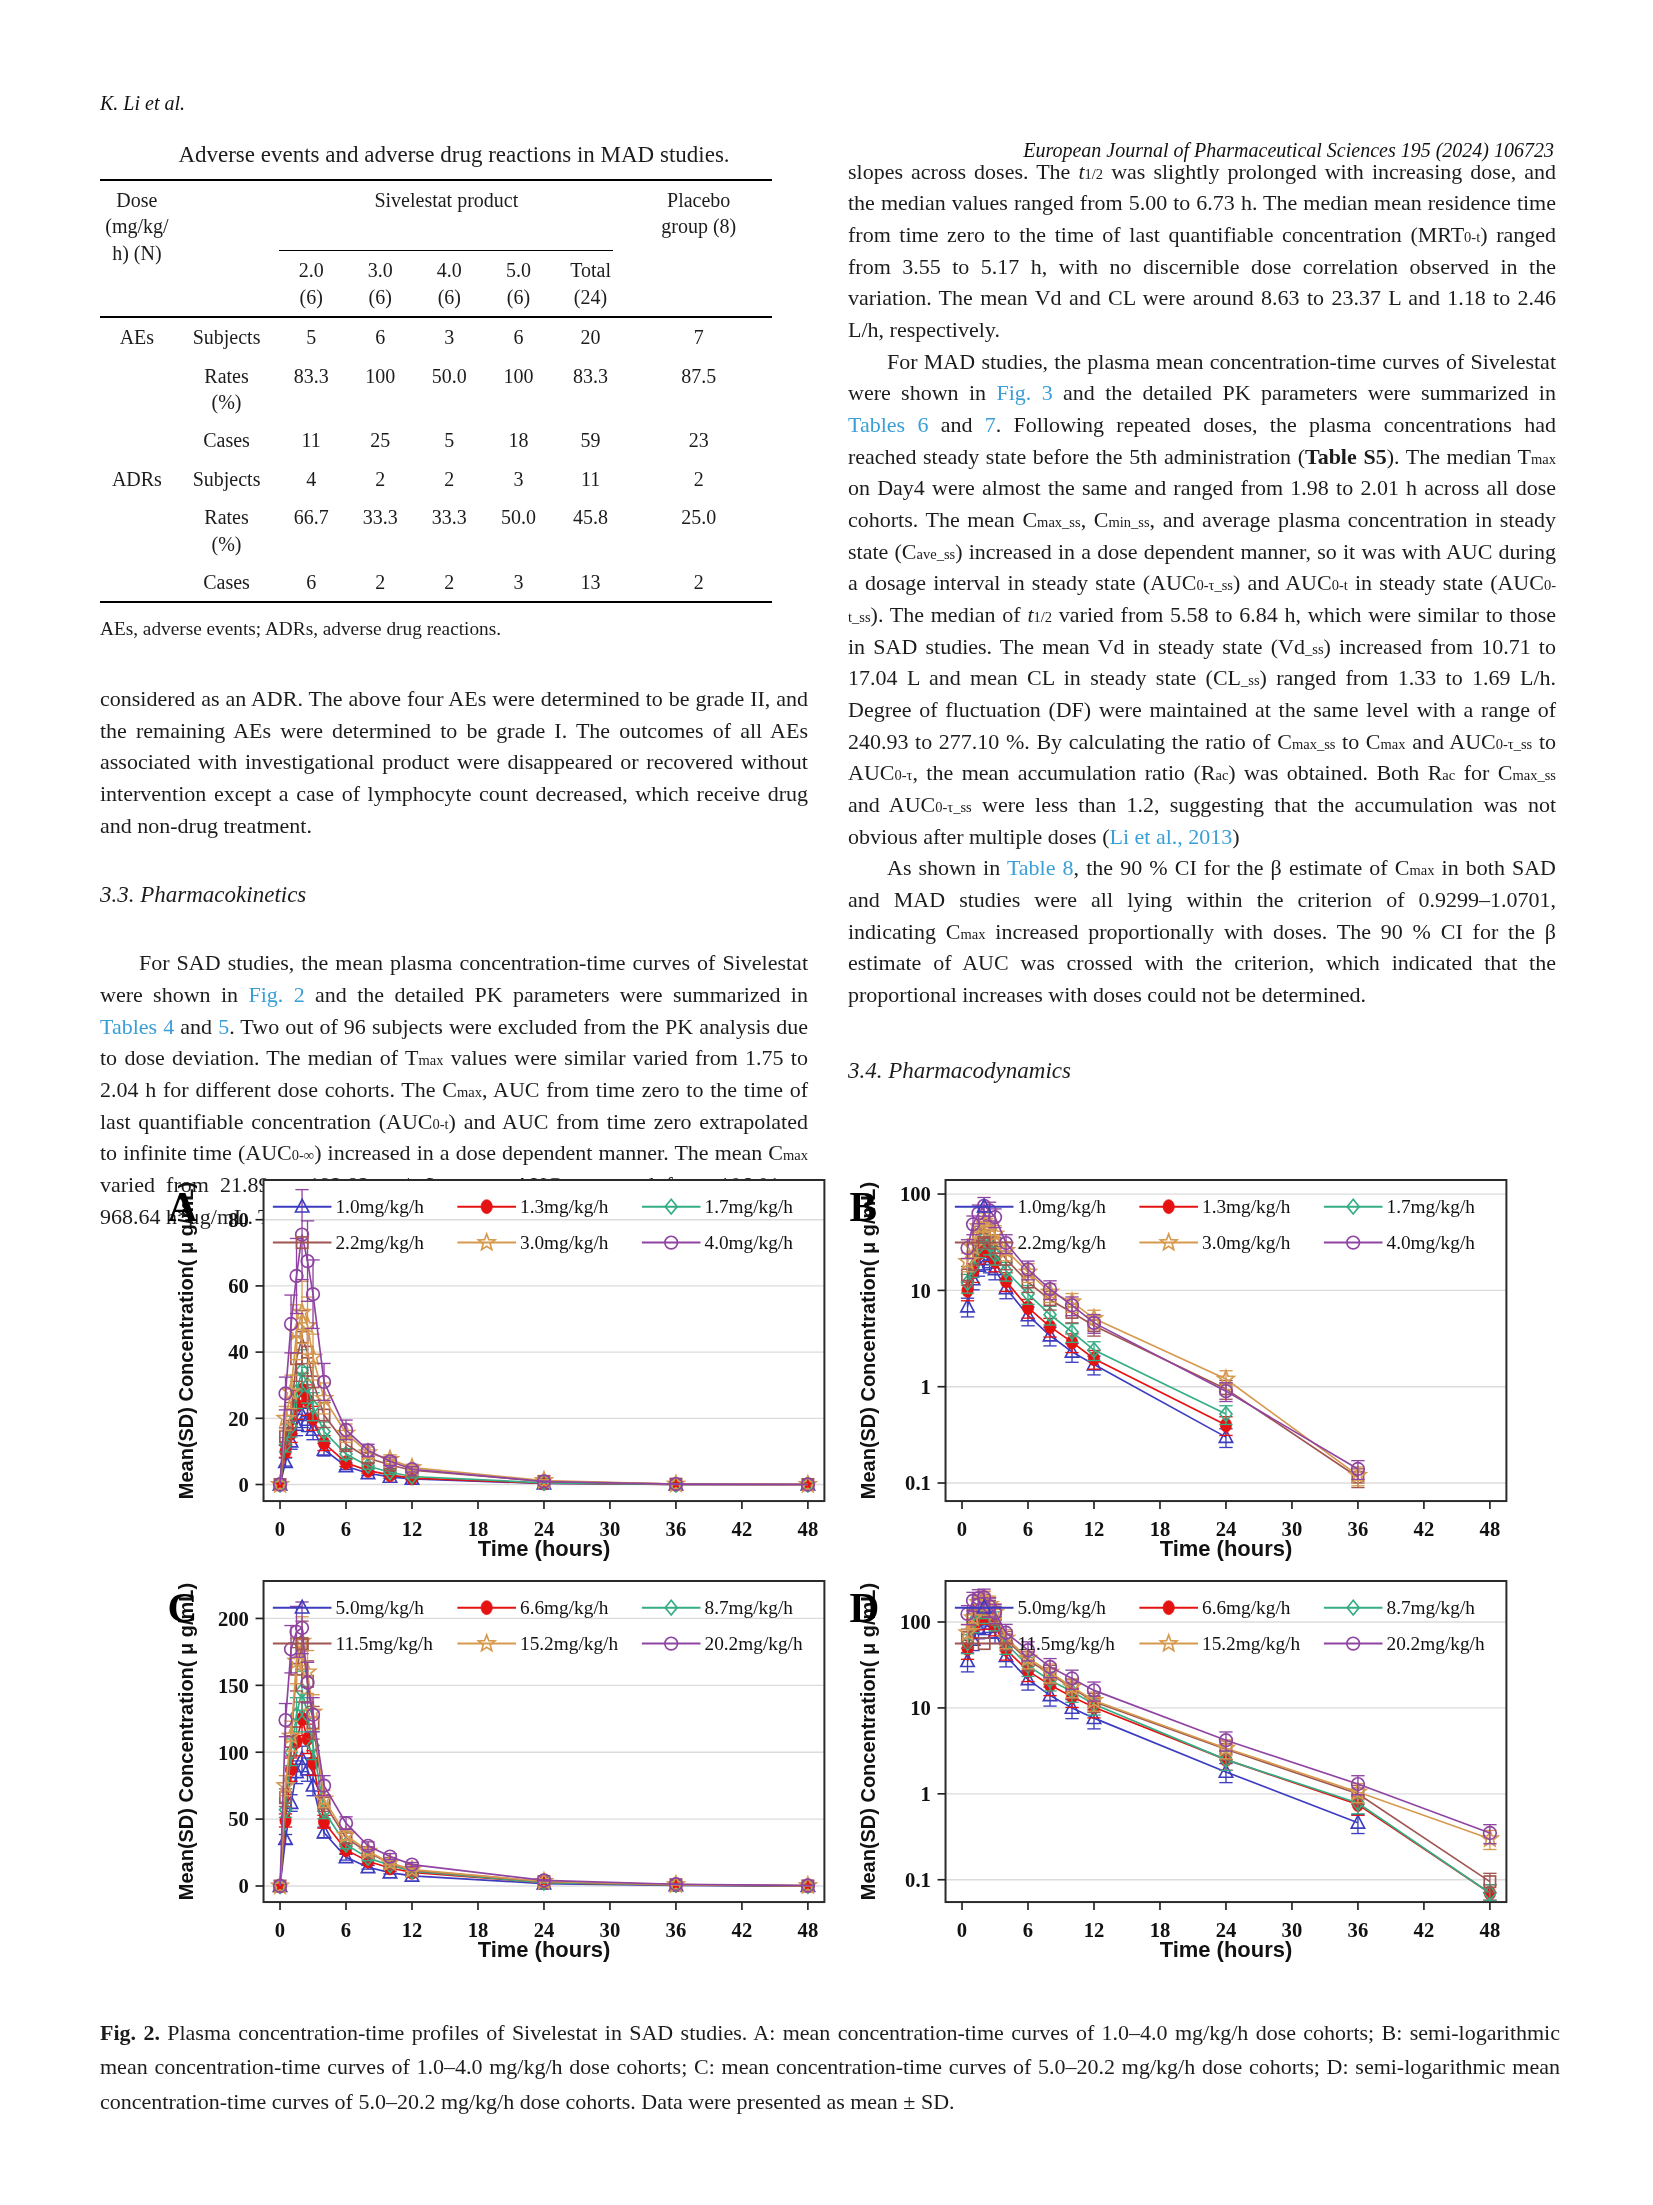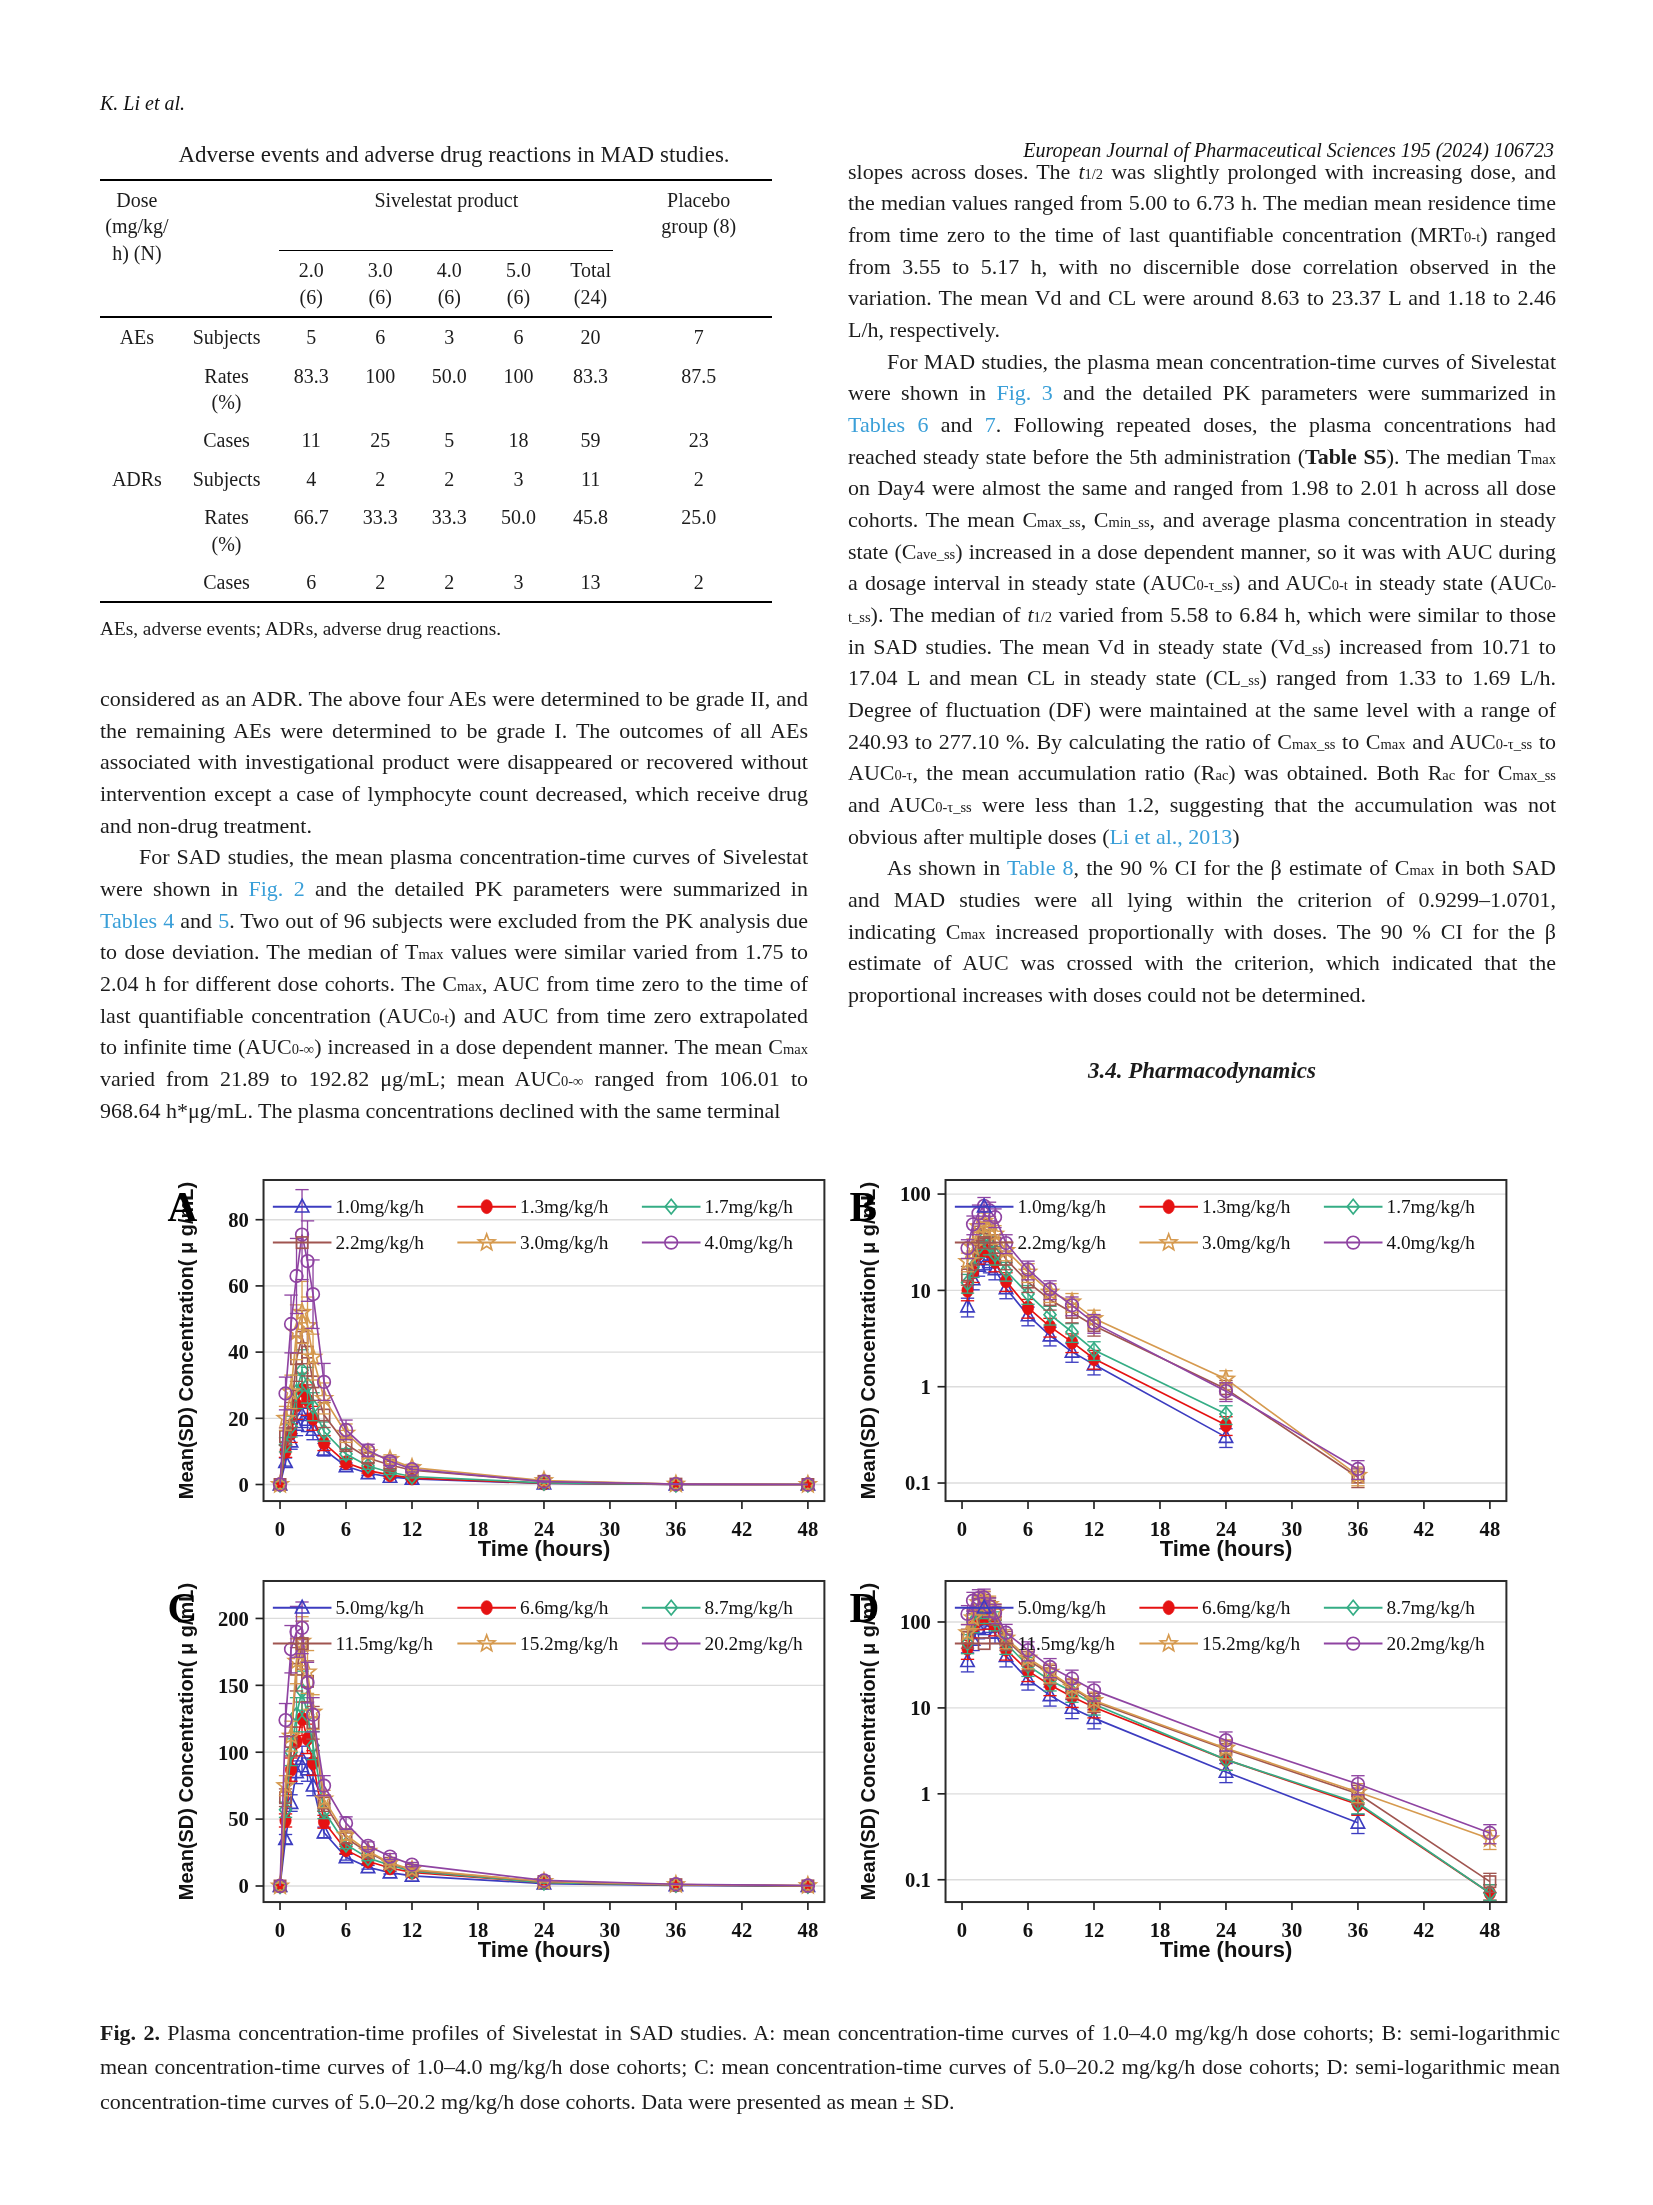--- a/index.html
+++ b/index.html
@@ -21,21 +21,21 @@
   .pre{white-space:pre-line;}
   .c-group{padding-bottom:0 !important;padding-right:17.3px !important;}
   .c-group .grp-underline{display:inline-block;width:100%;border-bottom:1.3px solid #000;
       padding-bottom:37px;}
   .tbl-foot{font-size:19.3px;margin-top:14.7px;}
   .body-p{font-size:22px;line-height:1.44;text-align:justify;margin:0;}
   .mt-lg{margin-top:43px;}
   .mt-sm{margin-top:18.7px;}
   .indent{text-indent:39px;}
   .sec-h{font-size:23px;font-style:italic;font-weight:normal;margin:41px 0 39px 0;}
-  .sec-h-r{font-size:23px;font-style:italic;font-weight:bold;margin:47px 0 41px 0;text-align:center;}
+  .sec-h-r{font-size:23px;font-style:italic;font-weight:normal;margin:47px 0 41px 0;}
   .link{color:#3a9fd8;}
   .sub{font-size:66%;vertical-align:-16%;line-height:0;}
   .b{font-weight:bold;}
   .i{font-style:italic;}
   .figure{position:absolute;left:93px;top:1168px;width:1474px;height:810px;}
   .figure svg{position:absolute;}
   #chA{left:70px;top:4px;}
   #chB{left:752px;top:4px;}
   #chC{left:70px;top:405px;}
   #chD{left:752px;top:405px;}
@@ -154,20 +154,21 @@
             <td class="pre">2</td>
             <td class="pre">3</td>
             <td class="pre">13</td>
             <td class="pre">2</td>
           </tr>
         </tbody>
     </table>
     <div class="tbl-foot">AEs, adverse events; ADRs, adverse drug reactions.</div>
 
     <p class="body-p mt-lg"><span>considered as an ADR. The above four AEs were determined to be grade II, and the remaining AEs were determined to be grade I. The outcomes of all AEs associated with investigational product were disappeared or recovered without intervention except a case of lymphocyte count decreased, which receive drug and non-drug treatment.</span></p>
+    <h3 class="sec-h">3.3. Pharmacokinetics</h3>
     <p class="body-p indent"><span>For SAD studies, the mean plasma concentration-time curves of Sivelestat were shown in </span><span class="link">Fig. 2</span><span> and the detailed PK parameters were summarized in </span><span class="link">Tables 4</span><span> and </span><span class="link">5</span><span>. Two out of 96 subjects were excluded from the PK analysis due to dose deviation. The median of T</span><span class="sub">max</span><span> values were similar varied from 1.75 to 2.04 h for different dose cohorts. The C</span><span class="sub">max</span><span>, AUC from time zero to the time of last quantifiable concentration (AUC</span><span class="sub">0-t</span><span>) and AUC from time zero extrapolated to infinite time (AUC</span><span class="sub">0-∞</span><span>) increased in a dose dependent manner. The mean C</span><span class="sub">max</span><span> varied from 21.89 to 192.82 μg/mL; mean AUC</span><span class="sub">0-∞</span><span> ranged from 106.01 to 968.64 h*μg/mL. The plasma concentrations declined with the same terminal</span></p>
   </div>
 
   <div class="col col-right">
     <p class="body-p mt-sm"><span>slopes across doses. The </span><span class="i">t</span><span class="sub">1/2</span><span> was slightly prolonged with increasing dose, and the median values ranged from 5.00 to 6.73 h. The median mean residence time from time zero to the time of last quantifiable concentration (MRT</span><span class="sub">0-t</span><span>) ranged from 3.55 to 5.17 h, with no discernible dose correlation observed in the variation. The mean Vd and CL were around 8.63 to 23.37 L and 1.18 to 2.46 L/h, respectively.</span></p>
     <p class="body-p indent" style="margin-top:0"><span>For MAD studies, the plasma mean concentration-time curves of Sivelestat were shown in </span><span class="link">Fig. 3</span><span> and the detailed PK parameters were summarized in </span><span class="link">Tables 6</span><span> and </span><span class="link">7</span><span>. Following repeated doses, the plasma concentrations had reached steady state before the 5th administration (</span><span class="b">Table S5</span><span>). The median T</span><span class="sub">max</span><span> on Day4 were almost the same and ranged from 1.98 to 2.01 h across all dose cohorts. The mean C</span><span class="sub">max_ss</span><span>, C</span><span class="sub">min_ss</span><span>, and average plasma concentration in steady state (C</span><span class="sub">ave_ss</span><span>) increased in a dose dependent manner, so it was with AUC during a dosage interval in steady state (AUC</span><span class="sub">0-τ_ss</span><span>) and AUC</span><span class="sub">0-t</span><span> in steady state (AUC</span><span class="sub">0-t_ss</span><span>). The median of </span><span class="i">t</span><span class="sub">1/2</span><span> varied from 5.58 to 6.84 h, which were similar to those in SAD studies. The mean Vd in steady state (Vd</span><span class="sub">_ss</span><span>) increased from 10.71 to 17.04 L and mean CL in steady state (CL</span><span class="sub">_ss</span><span>) ranged from 1.33 to 1.69 L/h. Degree of fluctuation (DF) were maintained at the same level with a range of 240.93 to 277.10 %. By calculating the ratio of C</span><span class="sub">max_ss</span><span> to C</span><span class="sub">max</span><span> and AUC</span><span class="sub">0-τ_ss</span><span> to AUC</span><span class="sub">0-τ</span><span>, the mean accumulation ratio (R</span><span class="sub">ac</span><span>) was obtained. Both R</span><span class="sub">ac</span><span> for C</span><span class="sub">max_ss</span><span> and AUC</span><span class="sub">0-τ_ss</span><span> were less than 1.2, suggesting that the accumulation was not obvious after multiple doses (</span><span class="link">Li et al., 2013</span><span>)</span></p>
     <p class="body-p indent" style="margin-top:0"><span>As shown in </span><span class="link">Table 8</span><span>, the 90 % CI for the β estimate of C</span><span class="sub">max</span><span> in both SAD and MAD studies were all lying within the criterion of 0.9299–1.0701, indicating C</span><span class="sub">max</span><span> increased proportionally with doses. The 90 % CI for the β estimate of AUC was crossed with the criterion, which indicated that the proportional increases with doses could not be determined.</span></p>
     <h3 class="sec-h-r">3.4. Pharmacodynamics</h3>
   </div>
 

